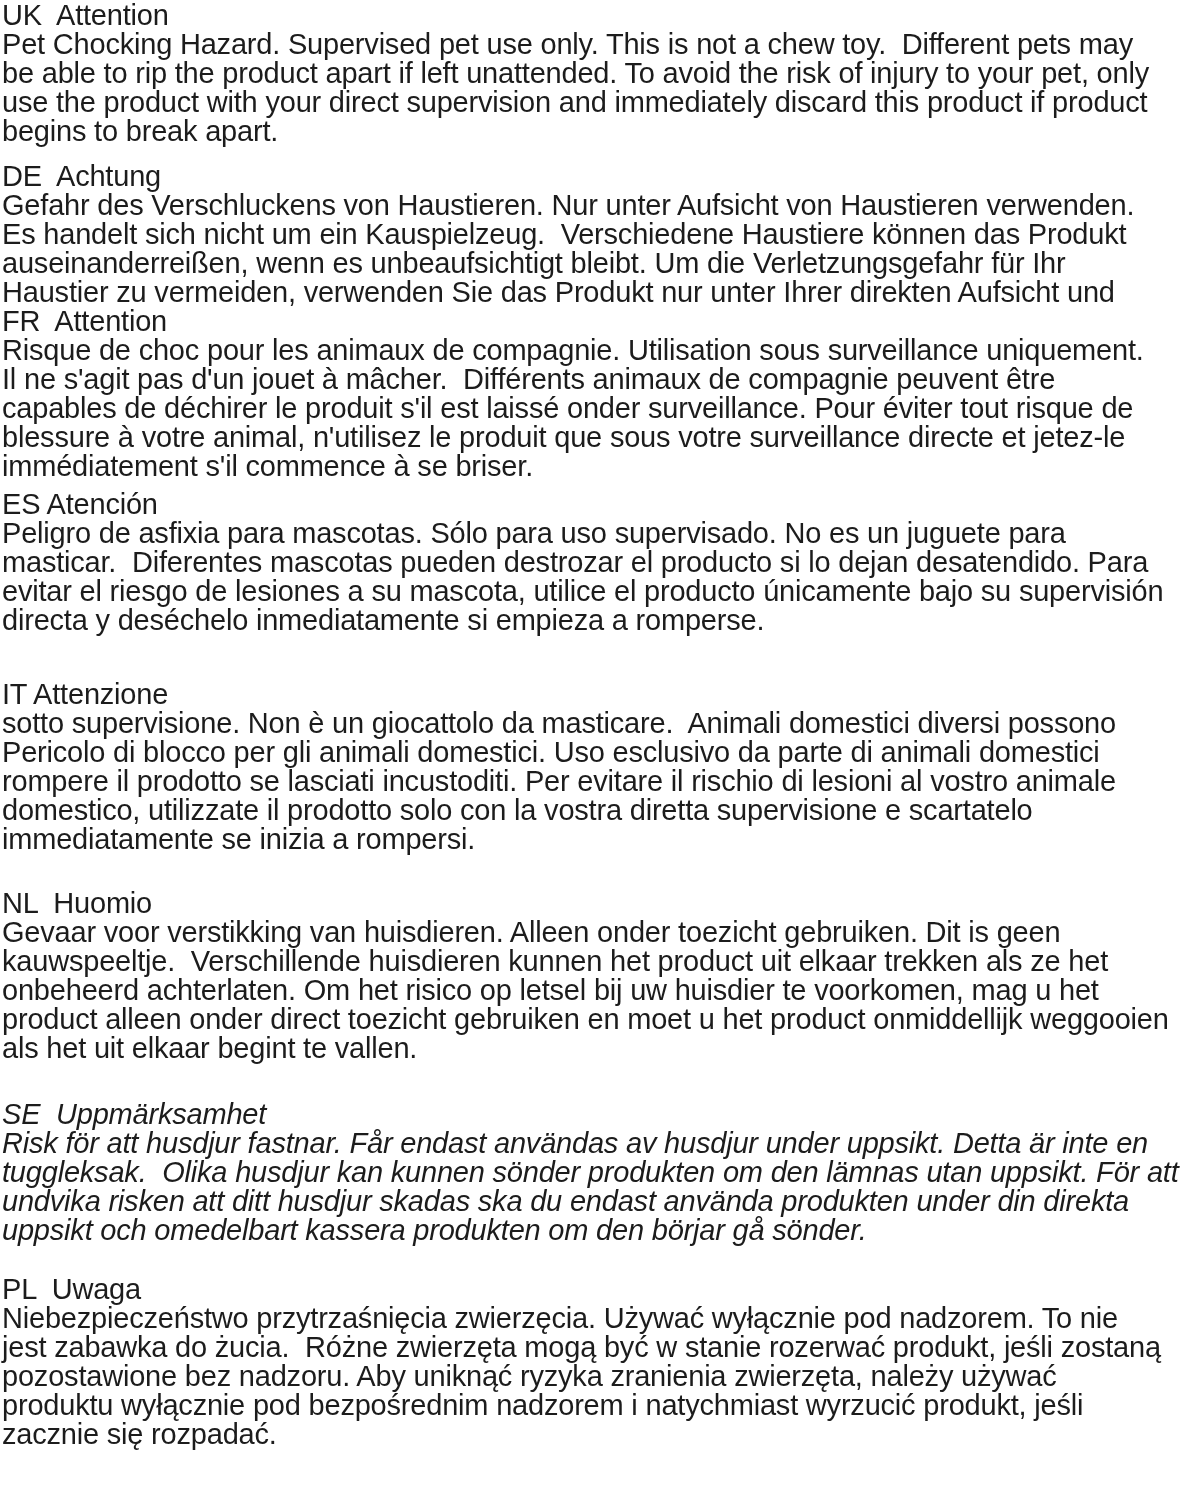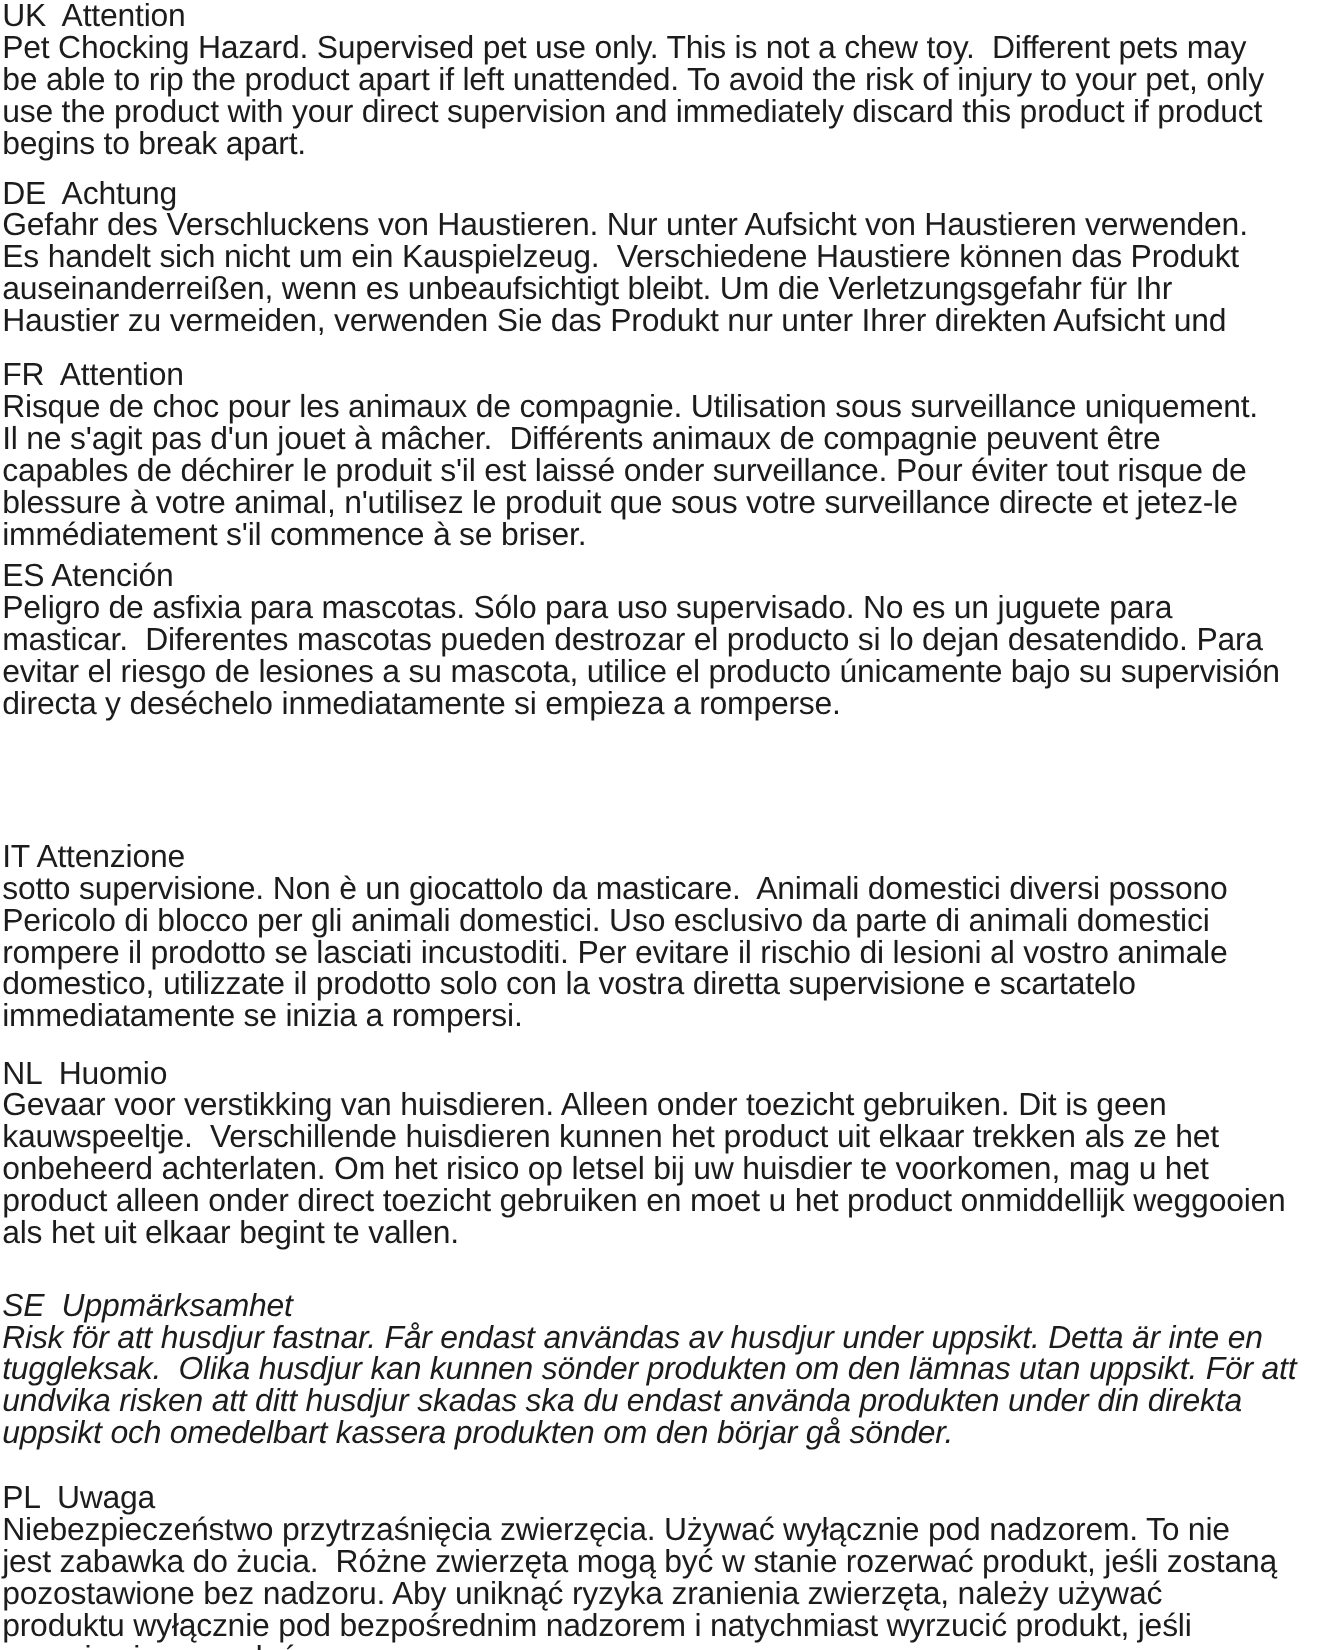--- a/index.html
+++ b/index.html
@@ -23,24 +23,24 @@
   .warning-section {
     margin: 0;
   }
   .line {
     white-space: pre;   
     height: 29px;
     letter-spacing: -0.2px;
   }
   
   #sec-de { margin-top: 16px; }
-  #sec-fr { margin-top: 20px; }
+  #sec-fr { }
   #sec-es { margin-top: 9px;  }
-  #sec-it { margin-top: 110px; }   
-  #sec-nl { margin-top: 23px; }
+  #sec-it { margin-top: 45px; }   
+  #sec-nl { margin-top: 35px; }
   #sec-se { margin-top: 37px; font-style: italic; }
   #sec-pl { margin-top: 30px; }
 </style>
 </head>
 <body>
 
 <div class="page">
     <section class="warning-section" id="sec-uk">
       <div class="line">UK  Attention</div>
       <div class="line">Pet Chocking Hazard. Supervised pet use only. This is not a chew toy.  Different pets may</div>

